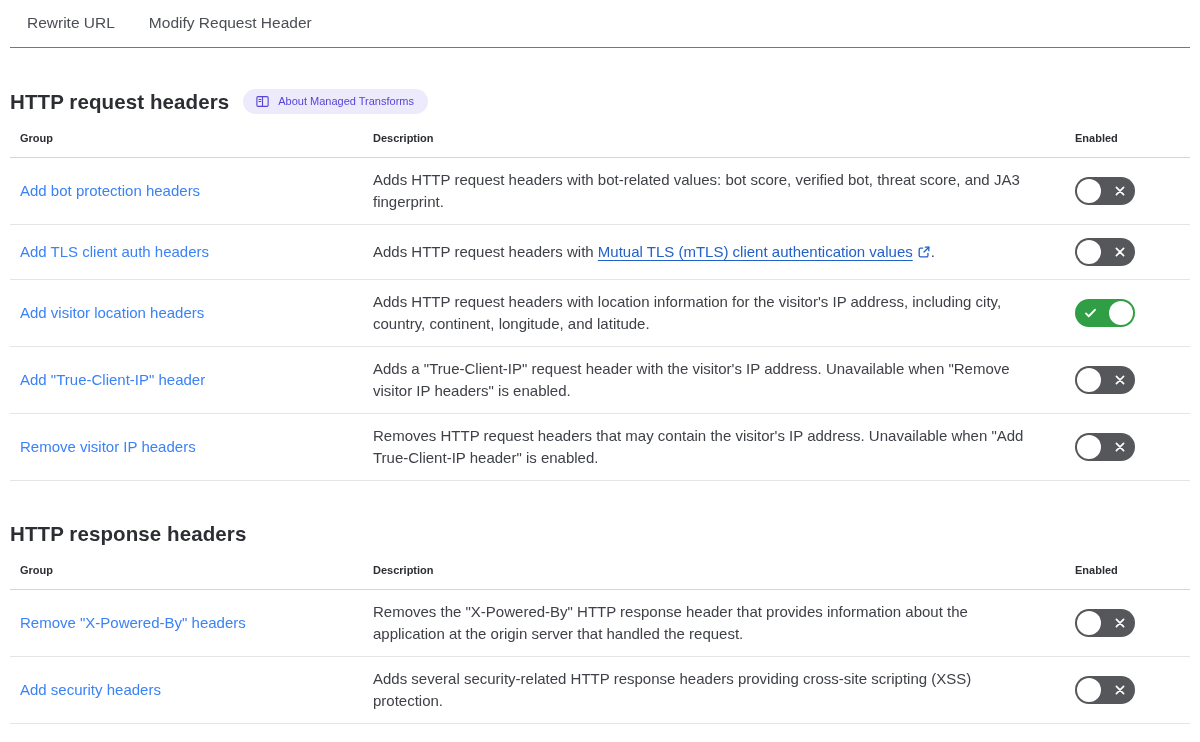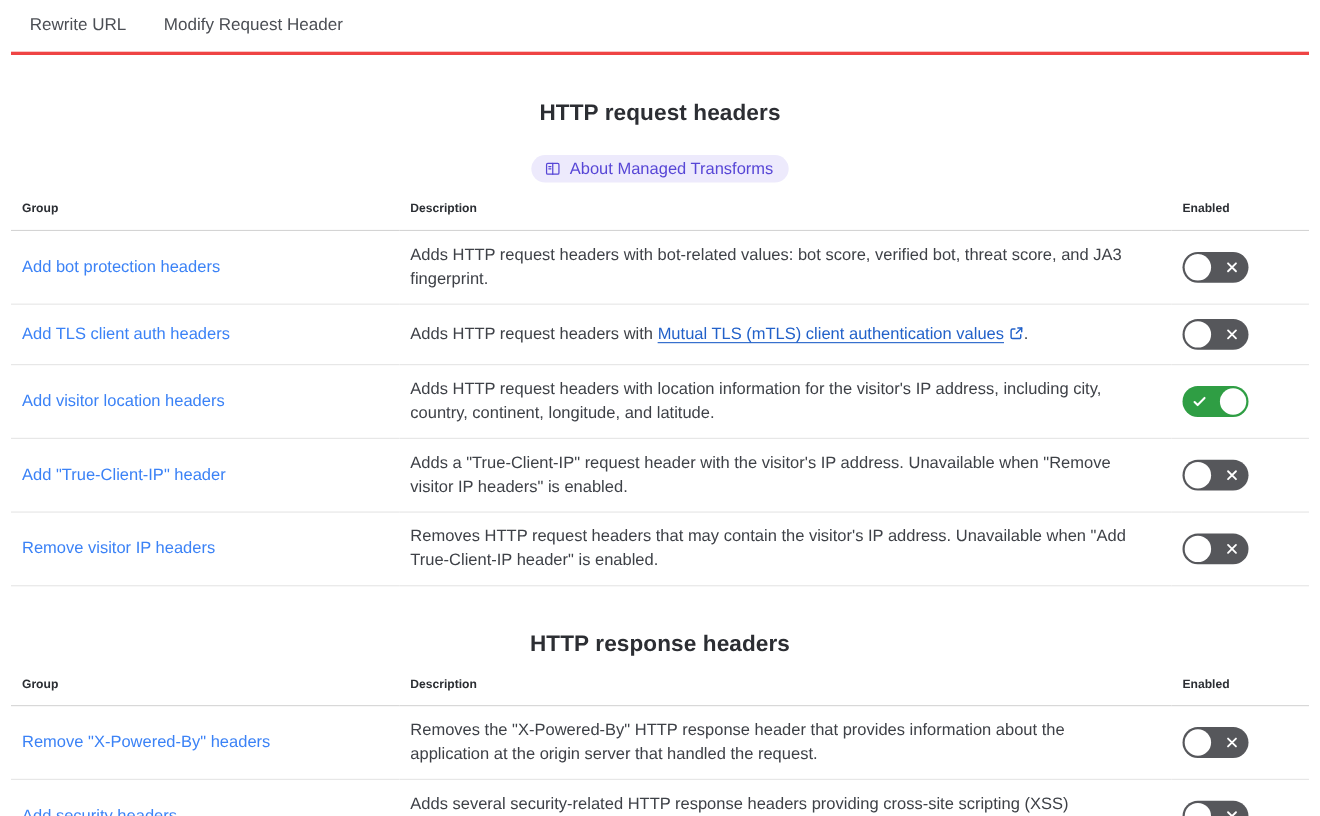--- a/index.html
+++ b/index.html
@@ -8,21 +8,21 @@
     font-family: "Liberation Sans", "DejaVu Sans", sans-serif;
     color: #3e4147;
     font-size: 15px;
   }
 
   
   .tabbar {
     display: flex;
     align-items: flex-end;
     margin: 0 10px;
-    border-bottom: 3px solid #ef4444;
+    border-bottom: 1px solid #ef4444;
   }
   .tab {
     padding: 14px 17px 13px 17px;
     font-size: 15.5px;
     color: #4b4e54;
     white-space: nowrap;
     cursor: pointer;
     border-bottom: 3px solid transparent;
     margin-bottom: -1px;
   }
@@ -30,42 +30,40 @@
     color: #1b1d21;
     border-bottom-color: #1f5cbf;
   }
 
   
   .section-head {
     display: flex;
     align-items: center;
     gap: 14px;
     margin: 41px 10px 8px 10px;
-    flex-direction: column;
   }
   .section-title {
     font-size: 20.5px;
     font-weight: bold;
     color: #2c2e33;
     letter-spacing: 0.1px;
   }
   .about-badge {
     display: inline-flex;
     align-items: center;
     gap: 8px;
     background: #edeafc;
     color: #5746d6;
     border: none;
     border-radius: 14px;
     padding: 5px 14px 5px 12px;
-    font-size: 15px;
+    font-size: 11px;
     font-family: inherit;
     cursor: pointer;
     line-height: 1;
-    margin-top: 12px;
   }
   .about-badge svg { display: block; }
 
   
   .transforms-table {
     width: calc(100% - 20px);
     margin: 0 10px;
     border-collapse: collapse;
     table-layout: fixed;
   }

